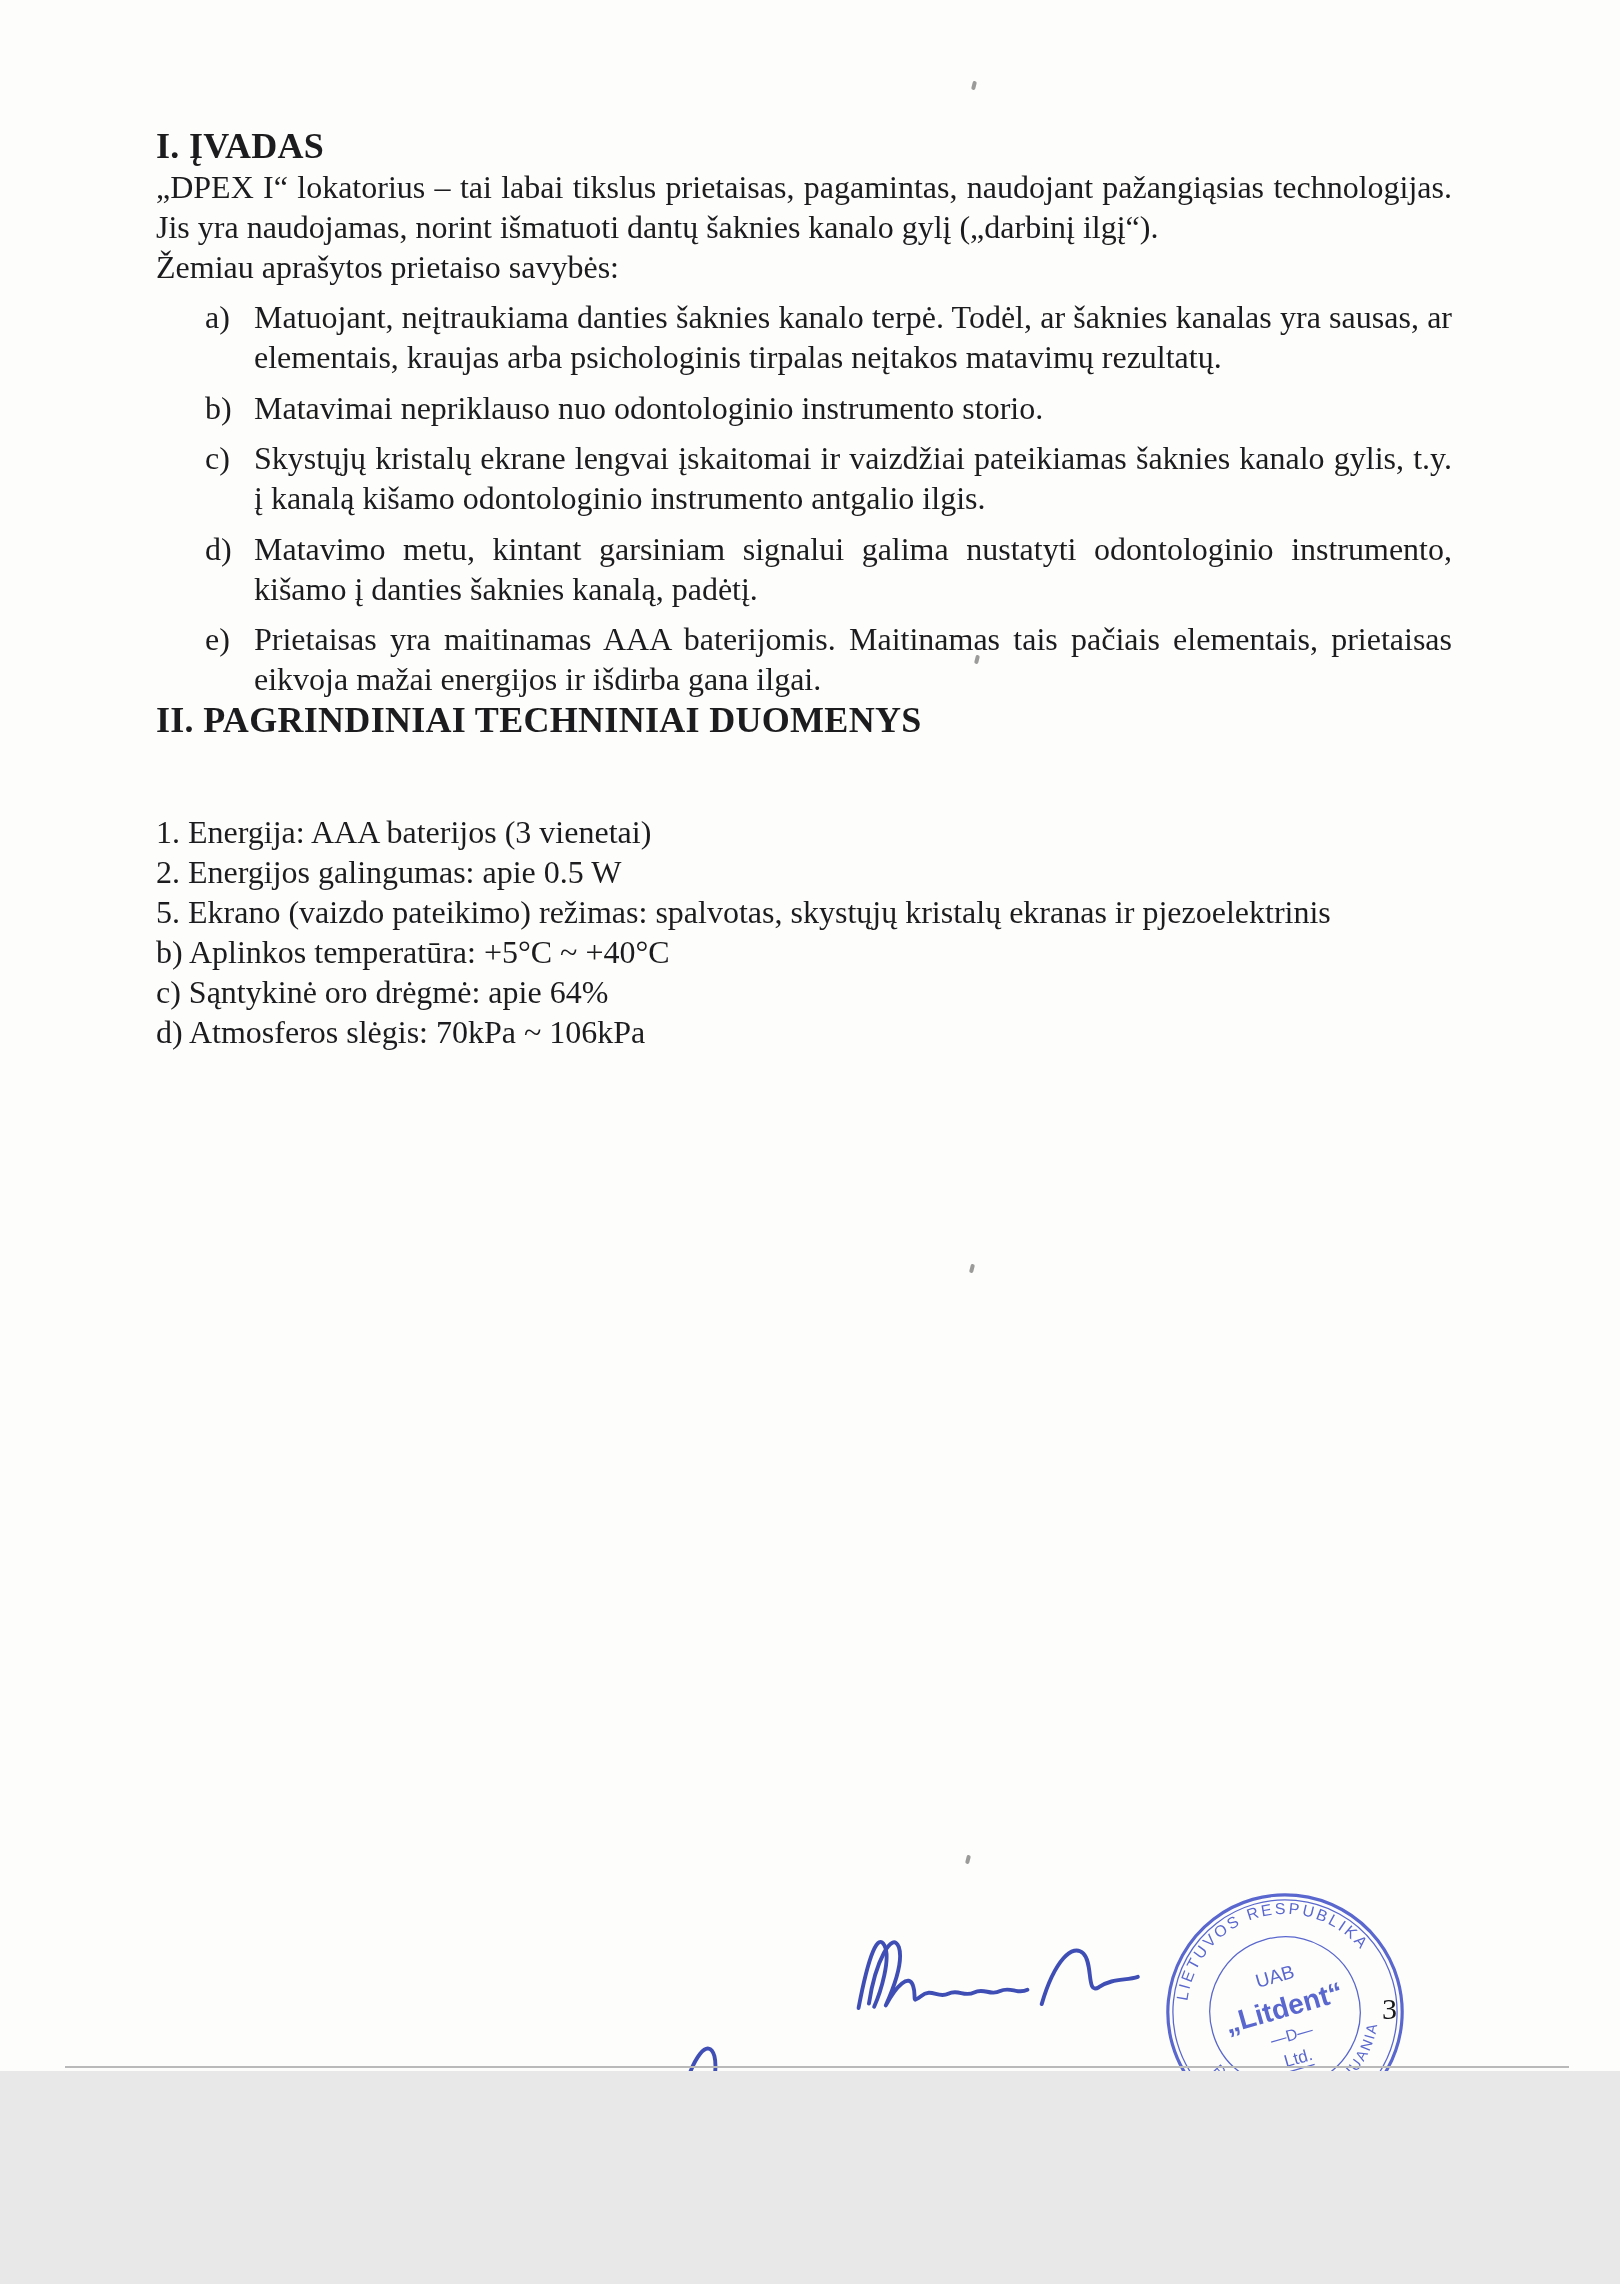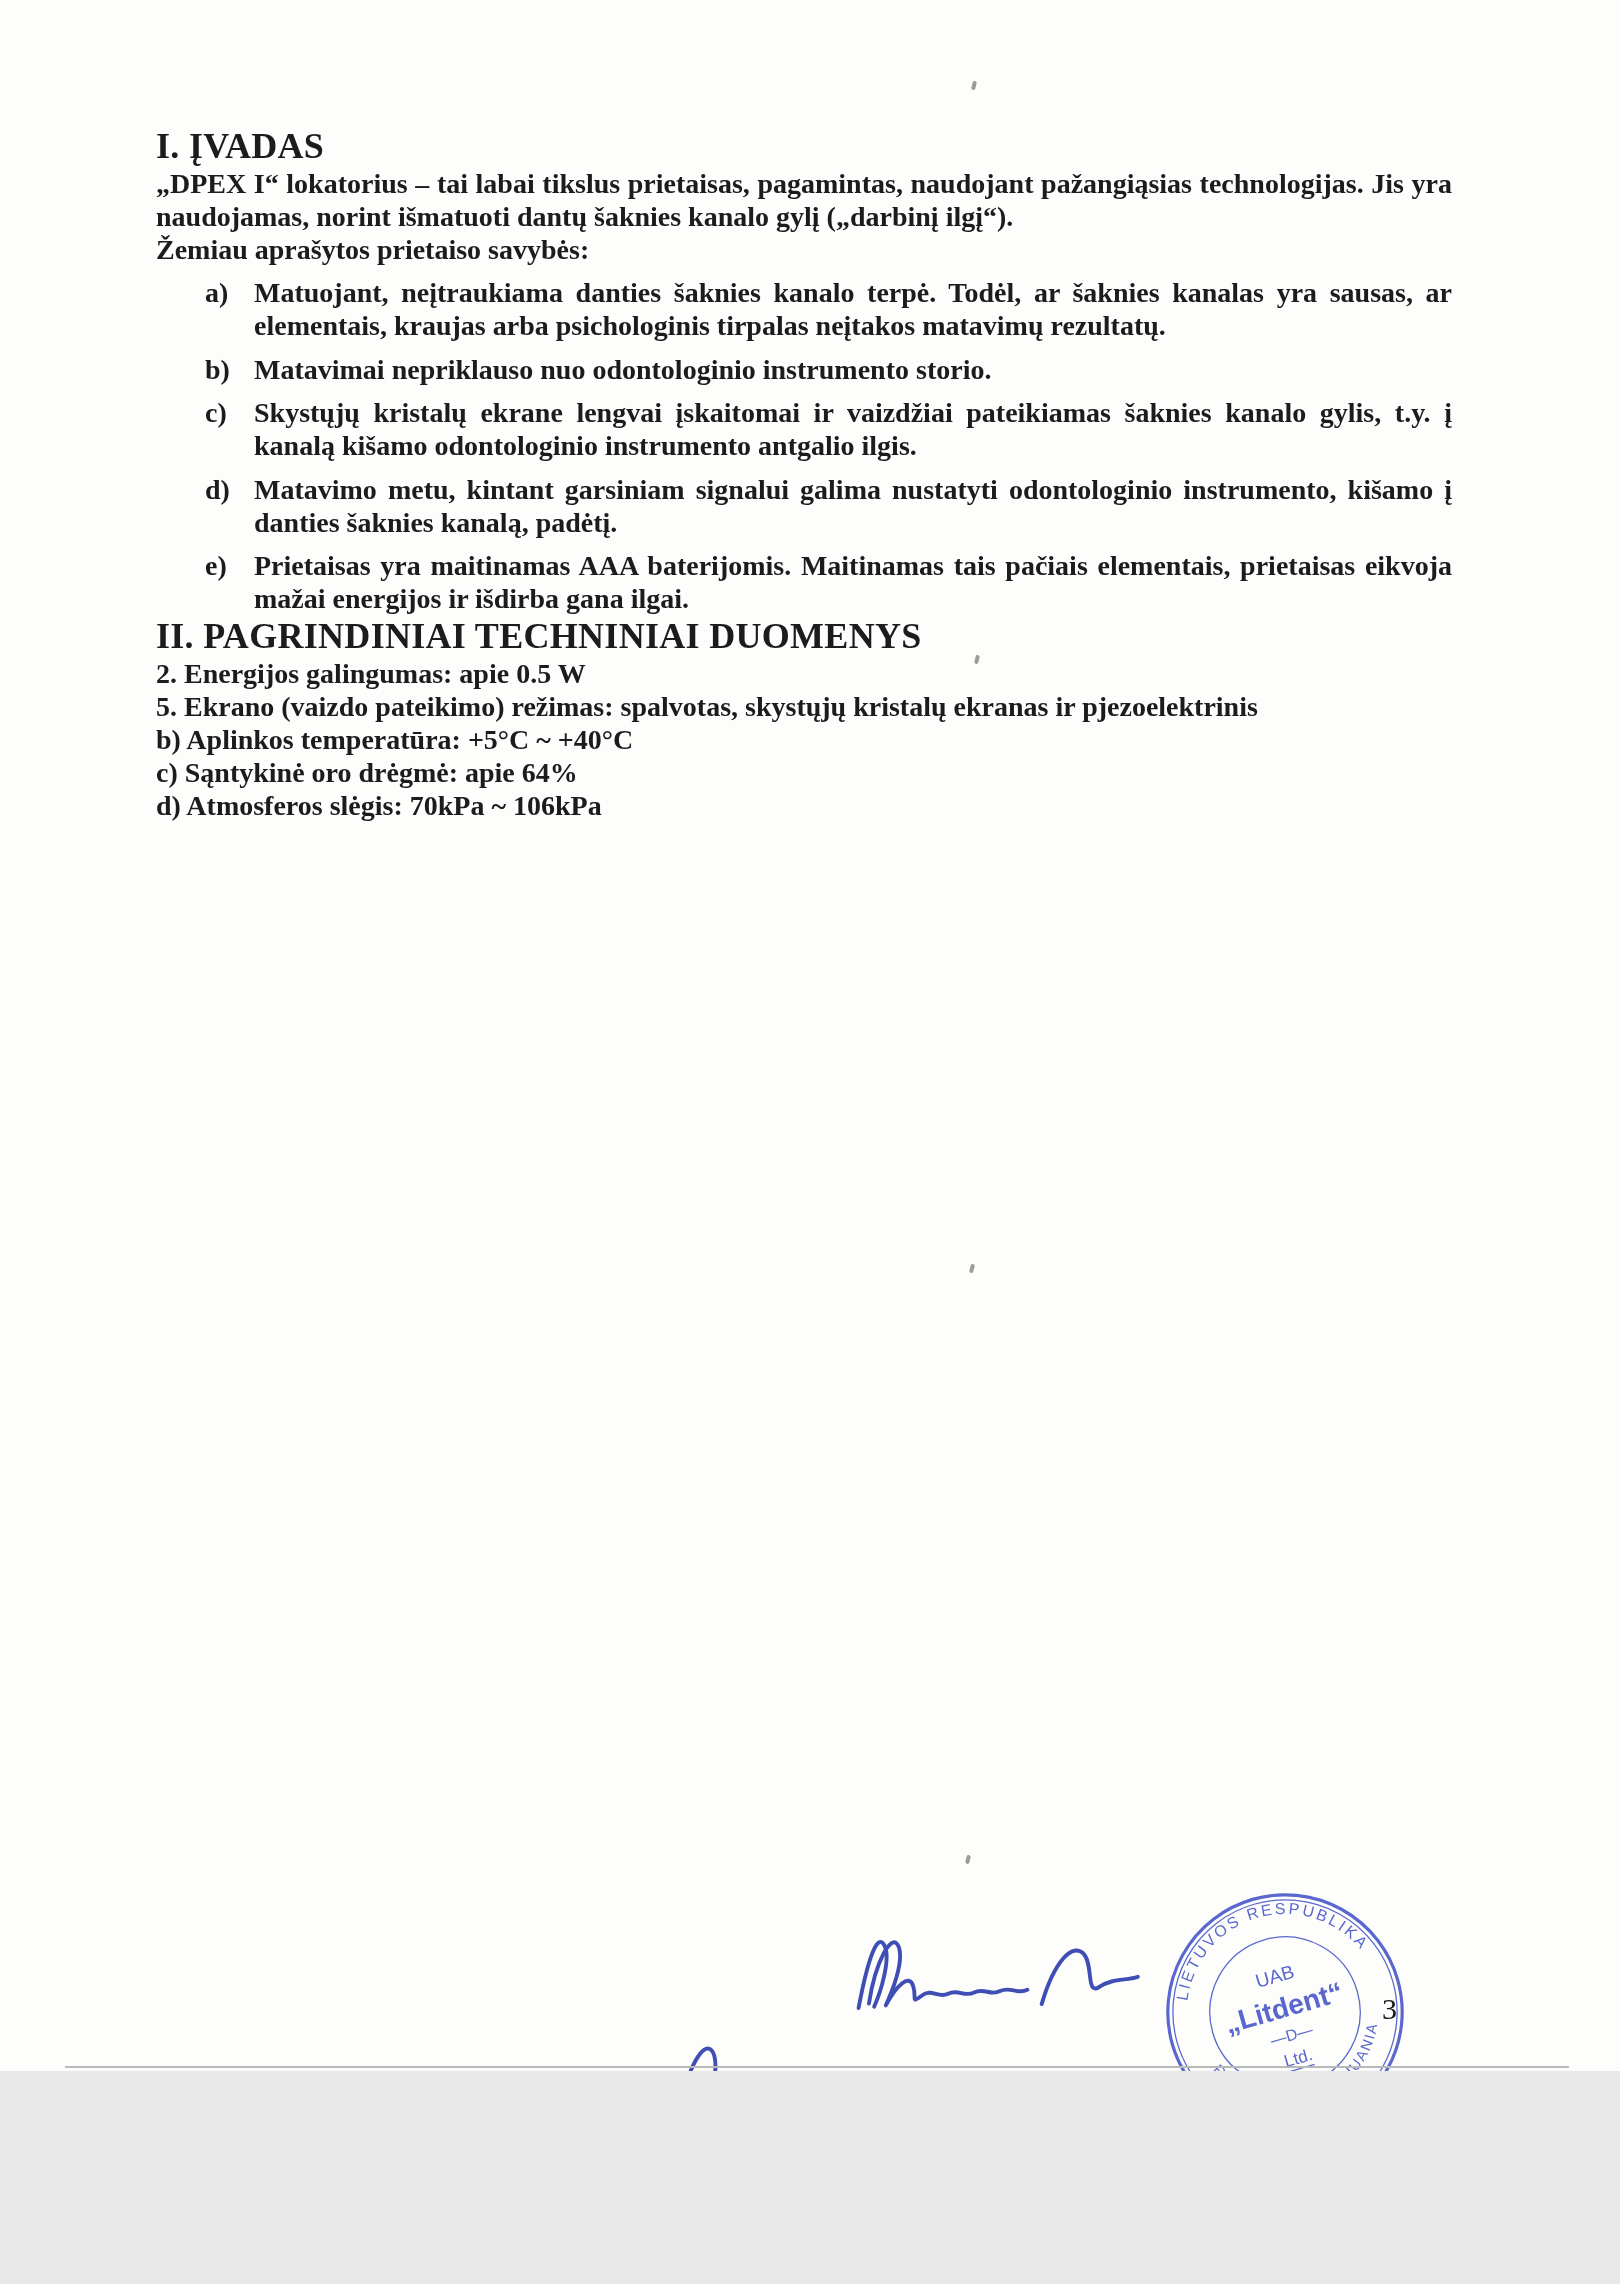--- a/index.html
+++ b/index.html
@@ -18,23 +18,22 @@
   }
   .section-title{
     margin:0;
     font-size:36px;
     font-weight:bold;
     letter-spacing:0.3px;
   }
   .section-title.second{
   }
   .body{
-    font-size:28px;
-    line-height:33px;
-    font-weight:bold;
+    font-size:32px;
+    line-height:40px;
   }
   p.body{margin:0;}
   .intro{
     margin-top:77px;
     text-align:justify;
   }
   .features-label{
     margin-top:9px;
   }
   .feat{
@@ -131,20 +130,21 @@
       <span class="marker">d)</span>
       <span class="text">Matavimo metu, kintant garsiniam signalui galima nustatyti odontologinio instrumento, kišamo į danties šaknies kanalą, padėtį.</span>
     </div>
     <div class="body feat">
       <span class="marker">e)</span>
       <span class="text">Prietaisas yra maitinamas AAA baterijomis. Maitinamas tais pačiais elementais, prietaisas eikvoja mažai energijos ir išdirba gana ilgai.</span>
     </div>
 
     <h1 class="section-title second">II. PAGRINDINIAI TECHNINIAI DUOMENYS</h1>
 
+    <p class="body numline first">1. Energija: AAA baterijos (3 vienetai)</p>
     <p class="body numline">2. Energijos galingumas: apie 0.5 W</p>
     <p class="body numline">5. Ekrano (vaizdo pateikimo) režimas: spalvotas, skystųjų kristalų ekranas ir pjezoelektrinis</p>
 
     <p class="body subline">b) Aplinkos temperatūra: +5°C ~ +40°C</p>
     <p class="body subline">c) Sąntykinė oro drėgmė: apie 64%</p>
     <p class="body subline">d) Atmosferos slėgis: 70kPa ~ 106kPa</p>
 
   </div>
 
   <div class="speck" style="left:972px;top:81px;"></div>

